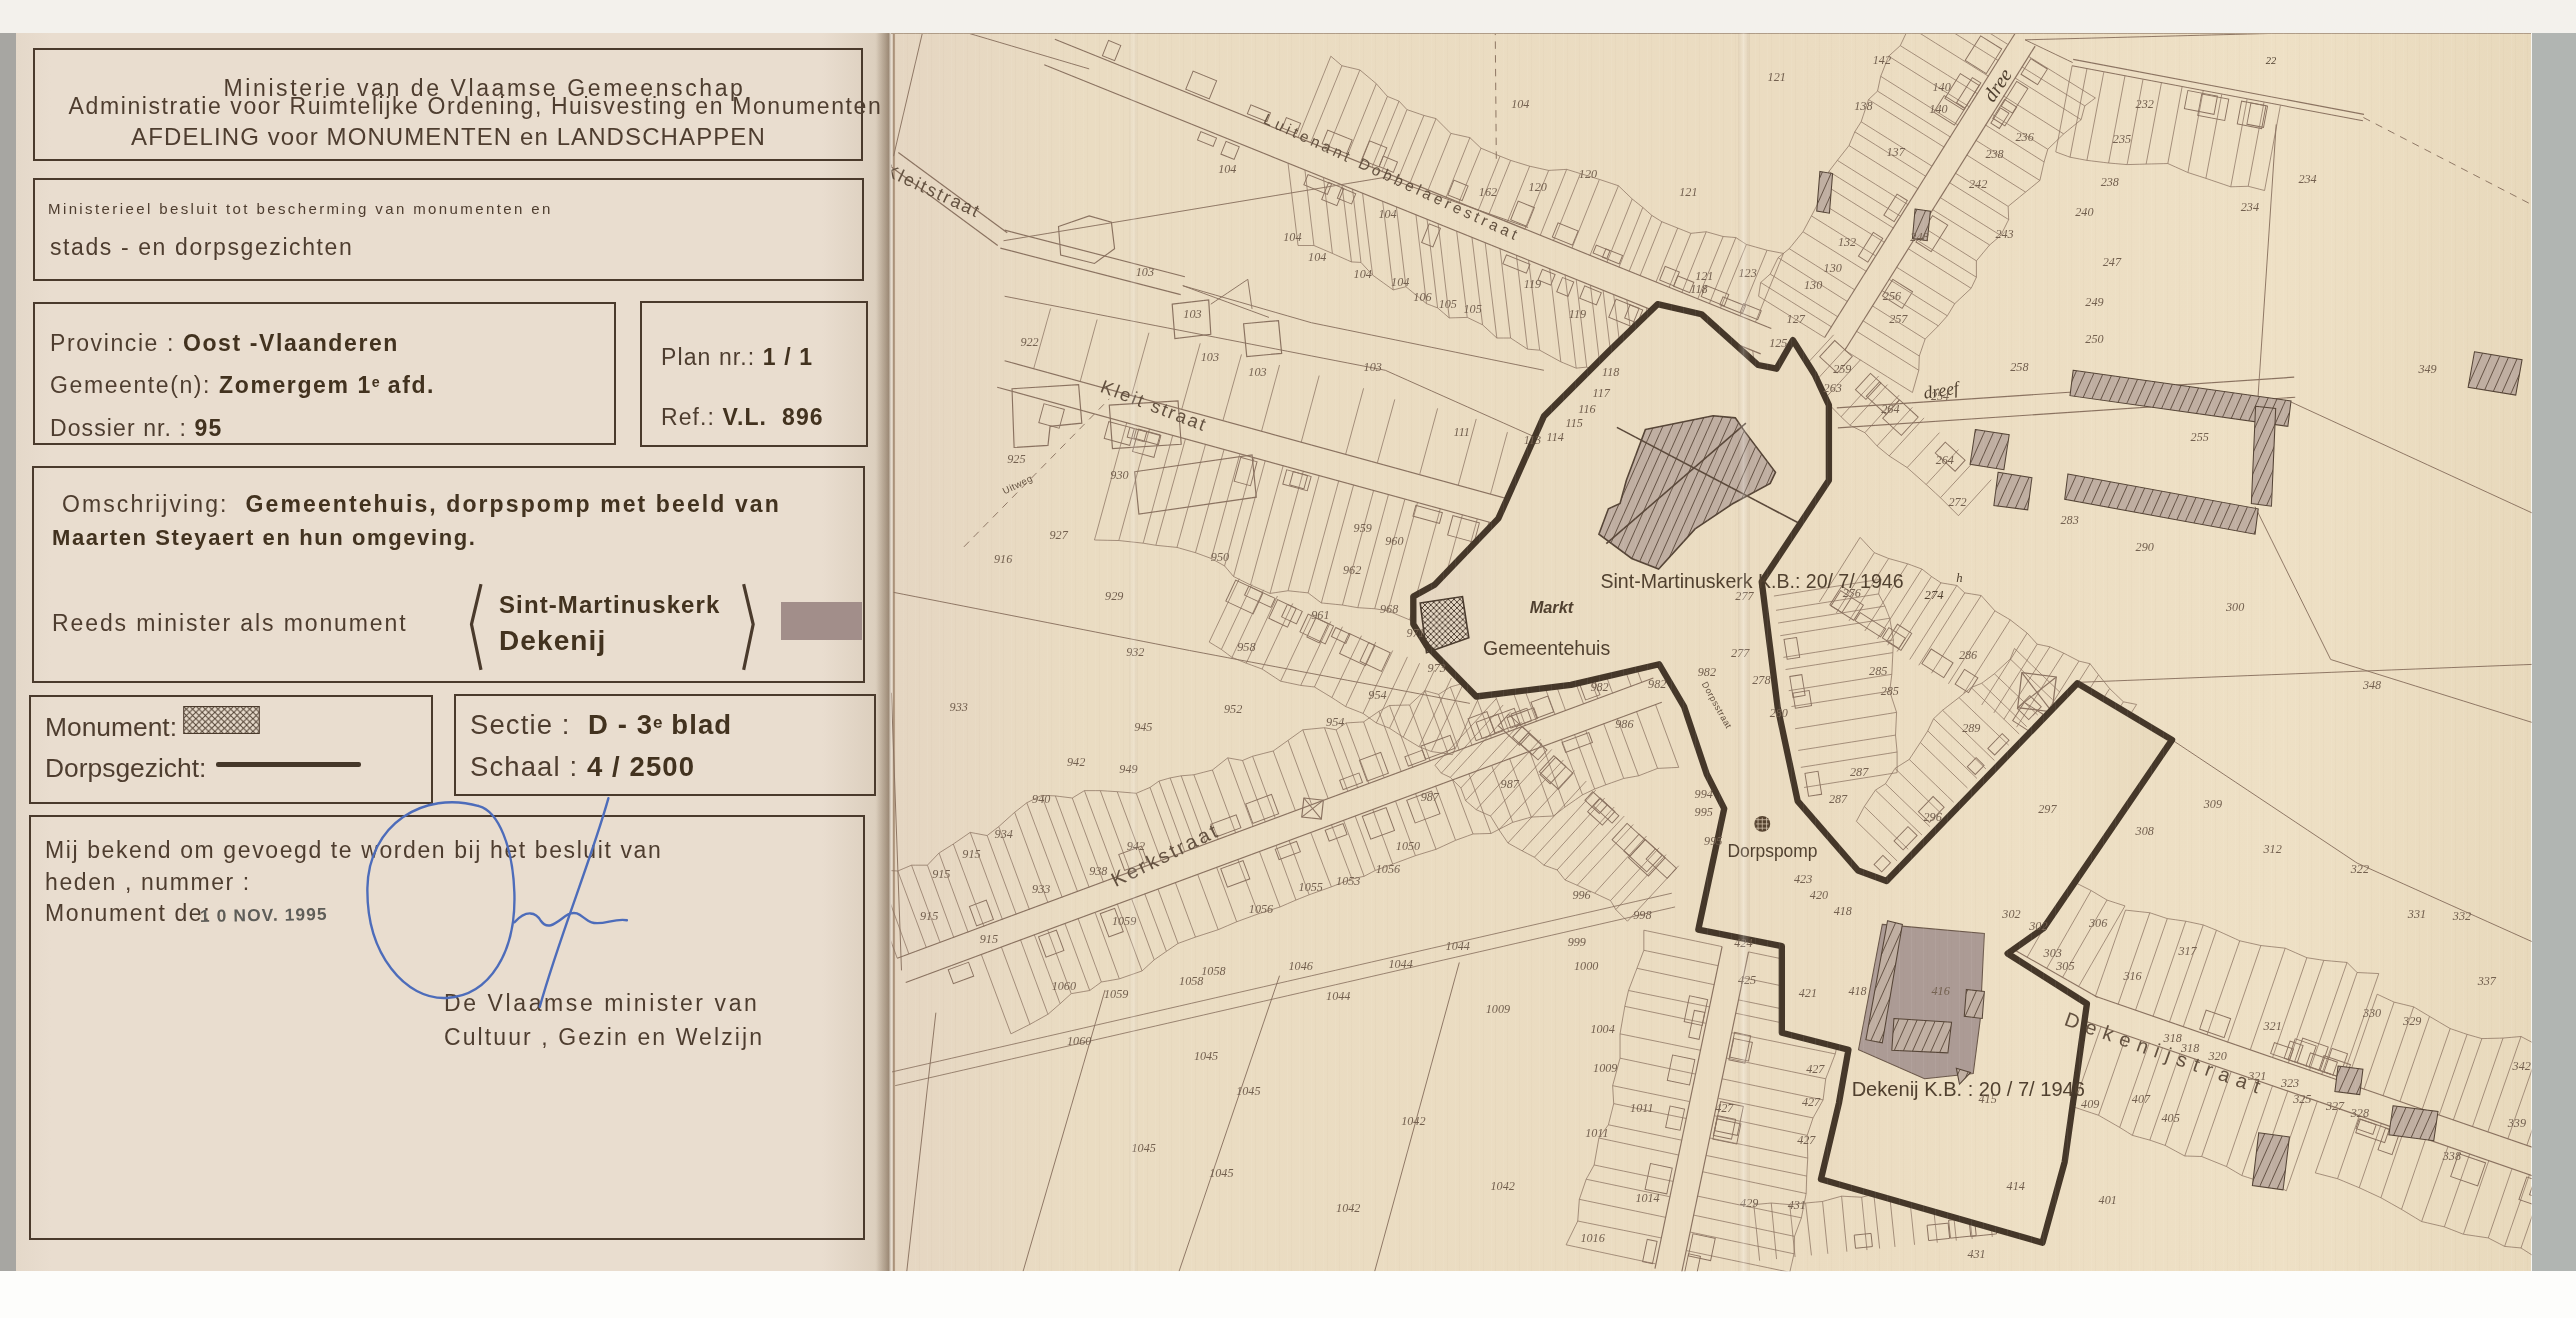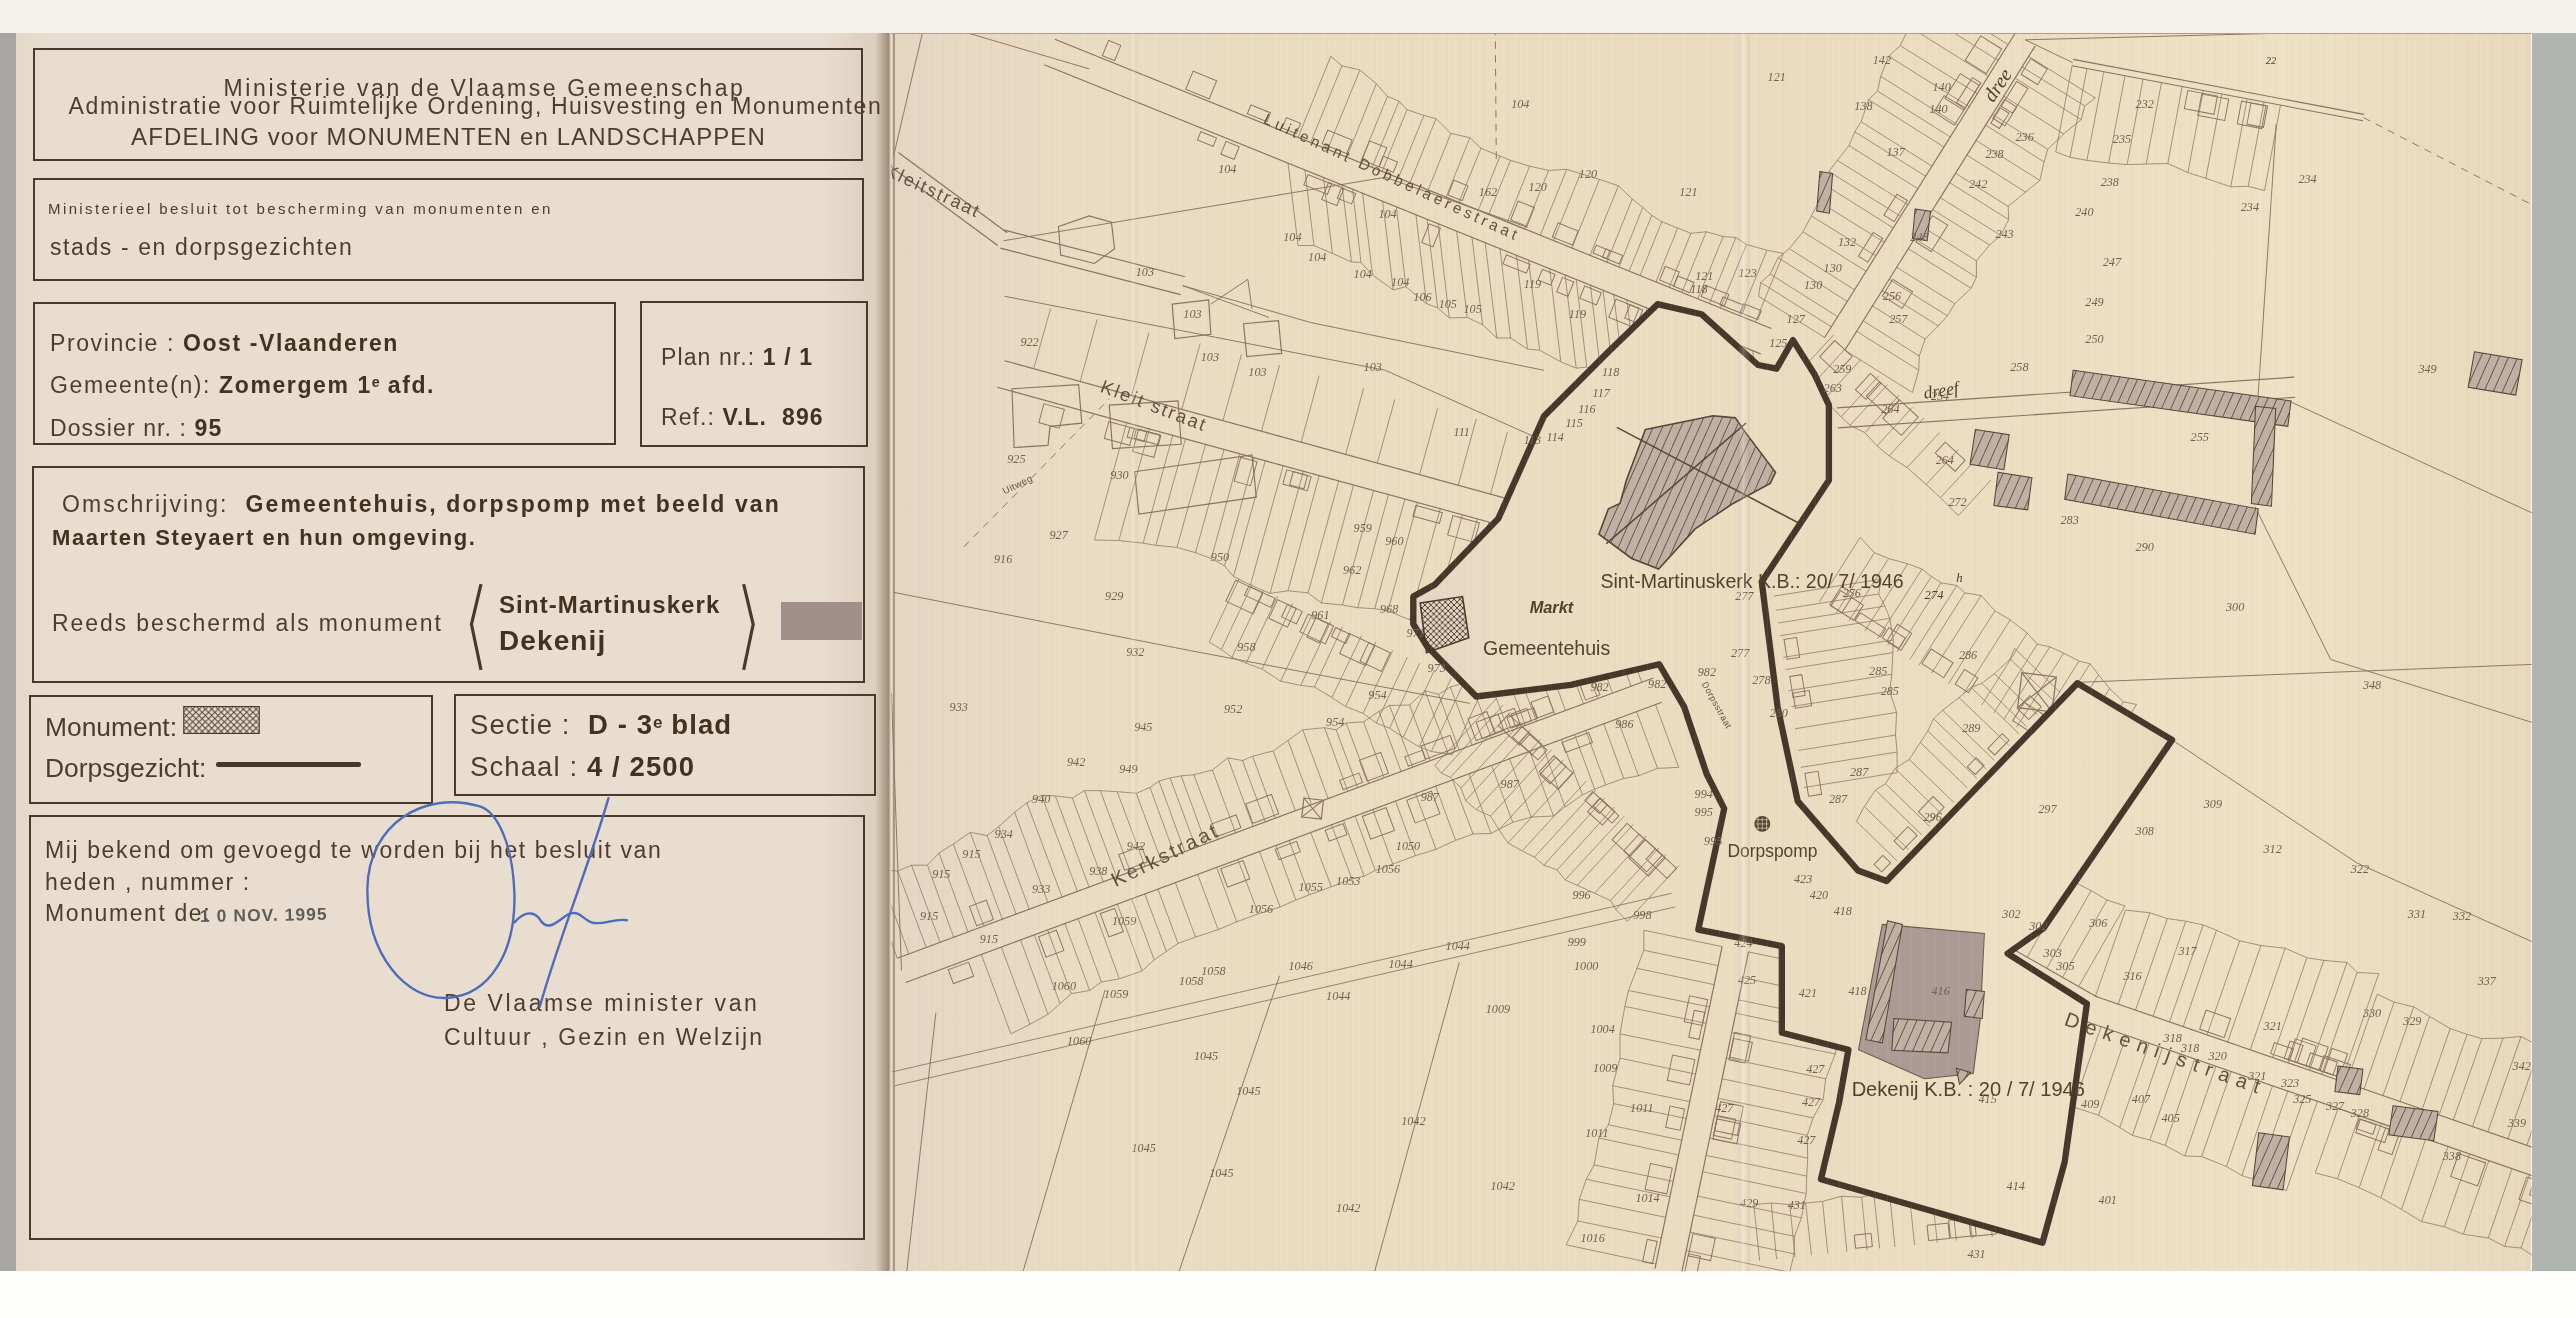--- a/index.html
+++ b/index.html
@@ -1627,21 +1627,21 @@
 <div class="t" style="left:661px;top:344px;font-size:23px;">Plan  nr.: <span class="v">1 / 1</span></div>
 
 <div class="t" style="left:661px;top:404px;font-size:23px;">Ref.: <span class="v">V.L.&nbsp;&nbsp;896</span></div>
 
 <div class="box" style="left:32px;top:466px;width:829px;height:213px;"></div>
 
 <div class="t" style="left:52px;top:491px;font-size:23px;letter-spacing:2.1px;margin-left:10px;">Omschrijving:&nbsp; <span class="v">Gemeentehuis, dorpspomp  met  beeld  van</span></div>
 
 <div class="t" style="left:52px;top:525px;font-size:22px;letter-spacing:1.6px;"><span class="v">Maarten  Steyaert  en  hun  omgeving.</span></div>
 
-<div class="t" style="left:52px;top:610px;font-size:23px;letter-spacing:1.9px;">Reeds  beschermd  als  monument</div>
+<div class="t" style="left:52px;top:610px;font-size:23px;letter-spacing:1.9px;">Reeds  minister  als  monument</div>
 
 <svg class="abs" style="left:465px;top:582px;" width="32" height="90" viewBox="0 0 60 170">
 <path d="M30,4 L12,80 L30,166" stroke="#4a3a2c" stroke-width="6" fill="none"></path>
   </svg>
 
 <div class="t v" style="left:499px;top:591px;font-size:24px;">Sint-Martinuskerk</div>
 <div class="t v" style="left:499px;top:625px;font-size:28px;">Dekenij</div>
 
 <svg class="abs" style="left:734px;top:582px;" width="32" height="90" viewBox="0 0 60 170">
 <path d="M18,4 L36,80 L18,166" stroke="#4a3a2c" stroke-width="6" fill="none"></path>

